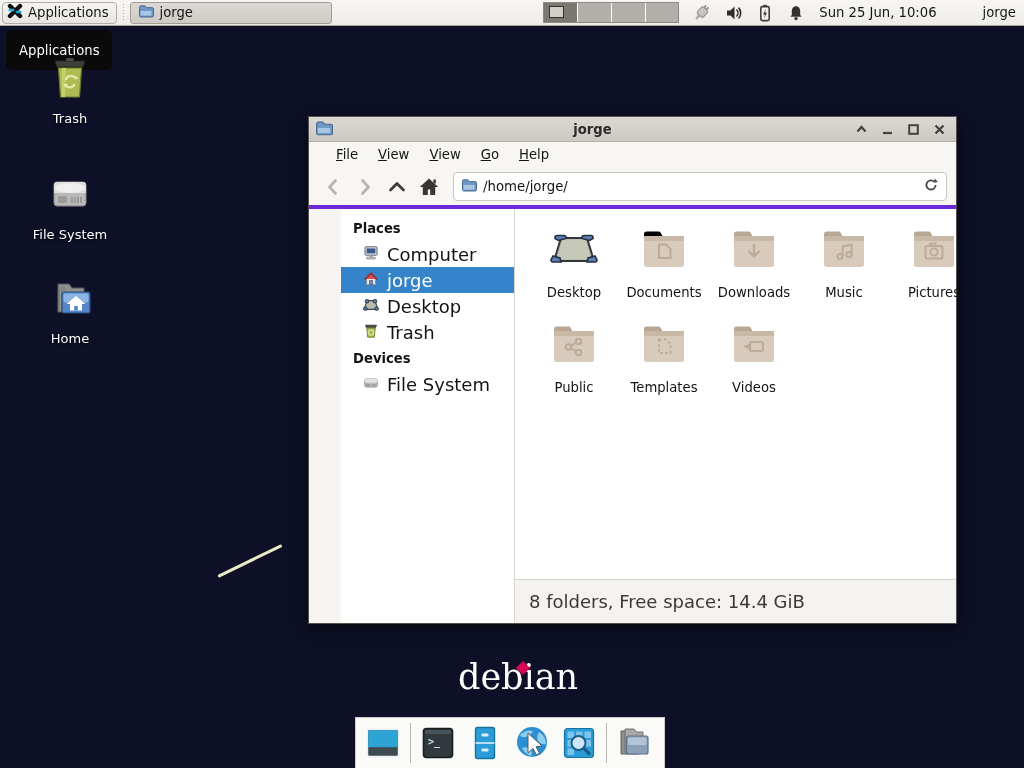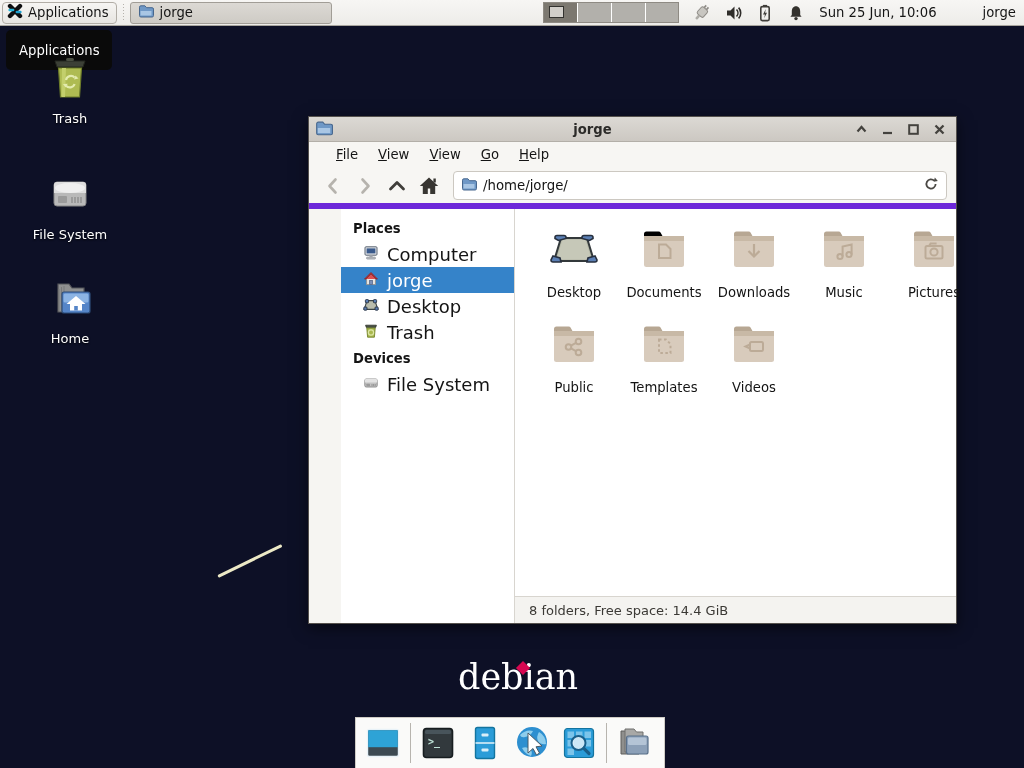--- a/index.html
+++ b/index.html
@@ -95,21 +95,21 @@
     display:flex; align-items:center; padding:0 8px 0 6px; gap:6px;
   }
   .titlebar .title { flex:1; text-align:center; font-weight:bold; font-size:13.2px; color:#2c2b29; }
   .win-controls { display:flex; align-items:center; gap:8px; }
   .win-btn { width:18px; height:18px; display:flex; align-items:center; justify-content:center; cursor:pointer; }
 
   .menubar { height:26px; background:#f7f6f3; display:flex; padding-left:17px; }
   .menu-item { display:inline-block; padding:0 10px; line-height:25px; font-size:13.2px; color:#141414; cursor:pointer; }
   .menu-item::first-letter { text-decoration:underline; }
 
-  .toolbar { height:41px; background:#f7f6f3; border-bottom:6px solid #6d28d9; display:flex; align-items:center; padding:0 9px; gap:3px; }
+  .toolbar { height:41px; background:#f7f6f3; border-bottom:4px solid #6d28d9; display:flex; align-items:center; padding:0 9px; gap:3px; }
   .tool-btn { width:29px; height:29px; display:flex; align-items:center; justify-content:center; border-radius:3px; cursor:pointer; }
   .addr {
     flex:1; height:29px; margin-left:7px; background:#fff;
     border:1px solid #ccc8c1; border-radius:4px;
     display:flex; align-items:center; gap:6px; padding:0 7px; cursor:text;
   }
   .addr .path { flex:1; font-size:13.3px; color:#141414; }
 
   .win-body { flex:1; display:flex; min-height:0;margin-left:32px; }
   .sidebar { width:174px; background:#fff; border-right:1px solid #d8d5cf; padding-top:6px; }
@@ -120,23 +120,23 @@
 
   .main-pane { flex:1; display:flex; flex-direction:column; min-width:0; }
   .files {
     flex:1; background:#fff; padding:10px 0 0 14px;
     display:grid; grid-template-columns:repeat(5,90px); grid-auto-rows:95px;
     justify-items:center; align-content:start;
   }
   .file-item { width:88px; display:flex; flex-direction:column; align-items:center; gap:7px; padding-top:8px; cursor:pointer; }
   .file-item .lbl { font-size:13.2px; color:#141414; white-space:nowrap; }
   .statusbar {
-    height:27px; background:#f4f3f0; border-top:1px solid #d8d5cf;
+    height:44px; background:#f4f3f0; border-top:1px solid #d8d5cf;
     display:flex; align-items:center; padding-left:14px;
-    font-size:13px; color:#3b3935;
+    font-size:18px; color:#3b3935;
   }
 
   
   .dock {
     position:absolute; left:355px; top:717px; width:310px; height:51px;
     background:#fafaf9; border:1px solid #cfccc6; border-bottom:none;
     display:flex; align-items:center; padding:0 7px; gap:7px;
   }
   .dock-item { width:40px; height:40px; display:flex; align-items:center; justify-content:center; cursor:pointer; }
   .dock-sep { width:1px; height:40px; background:#b7b4ae; }

